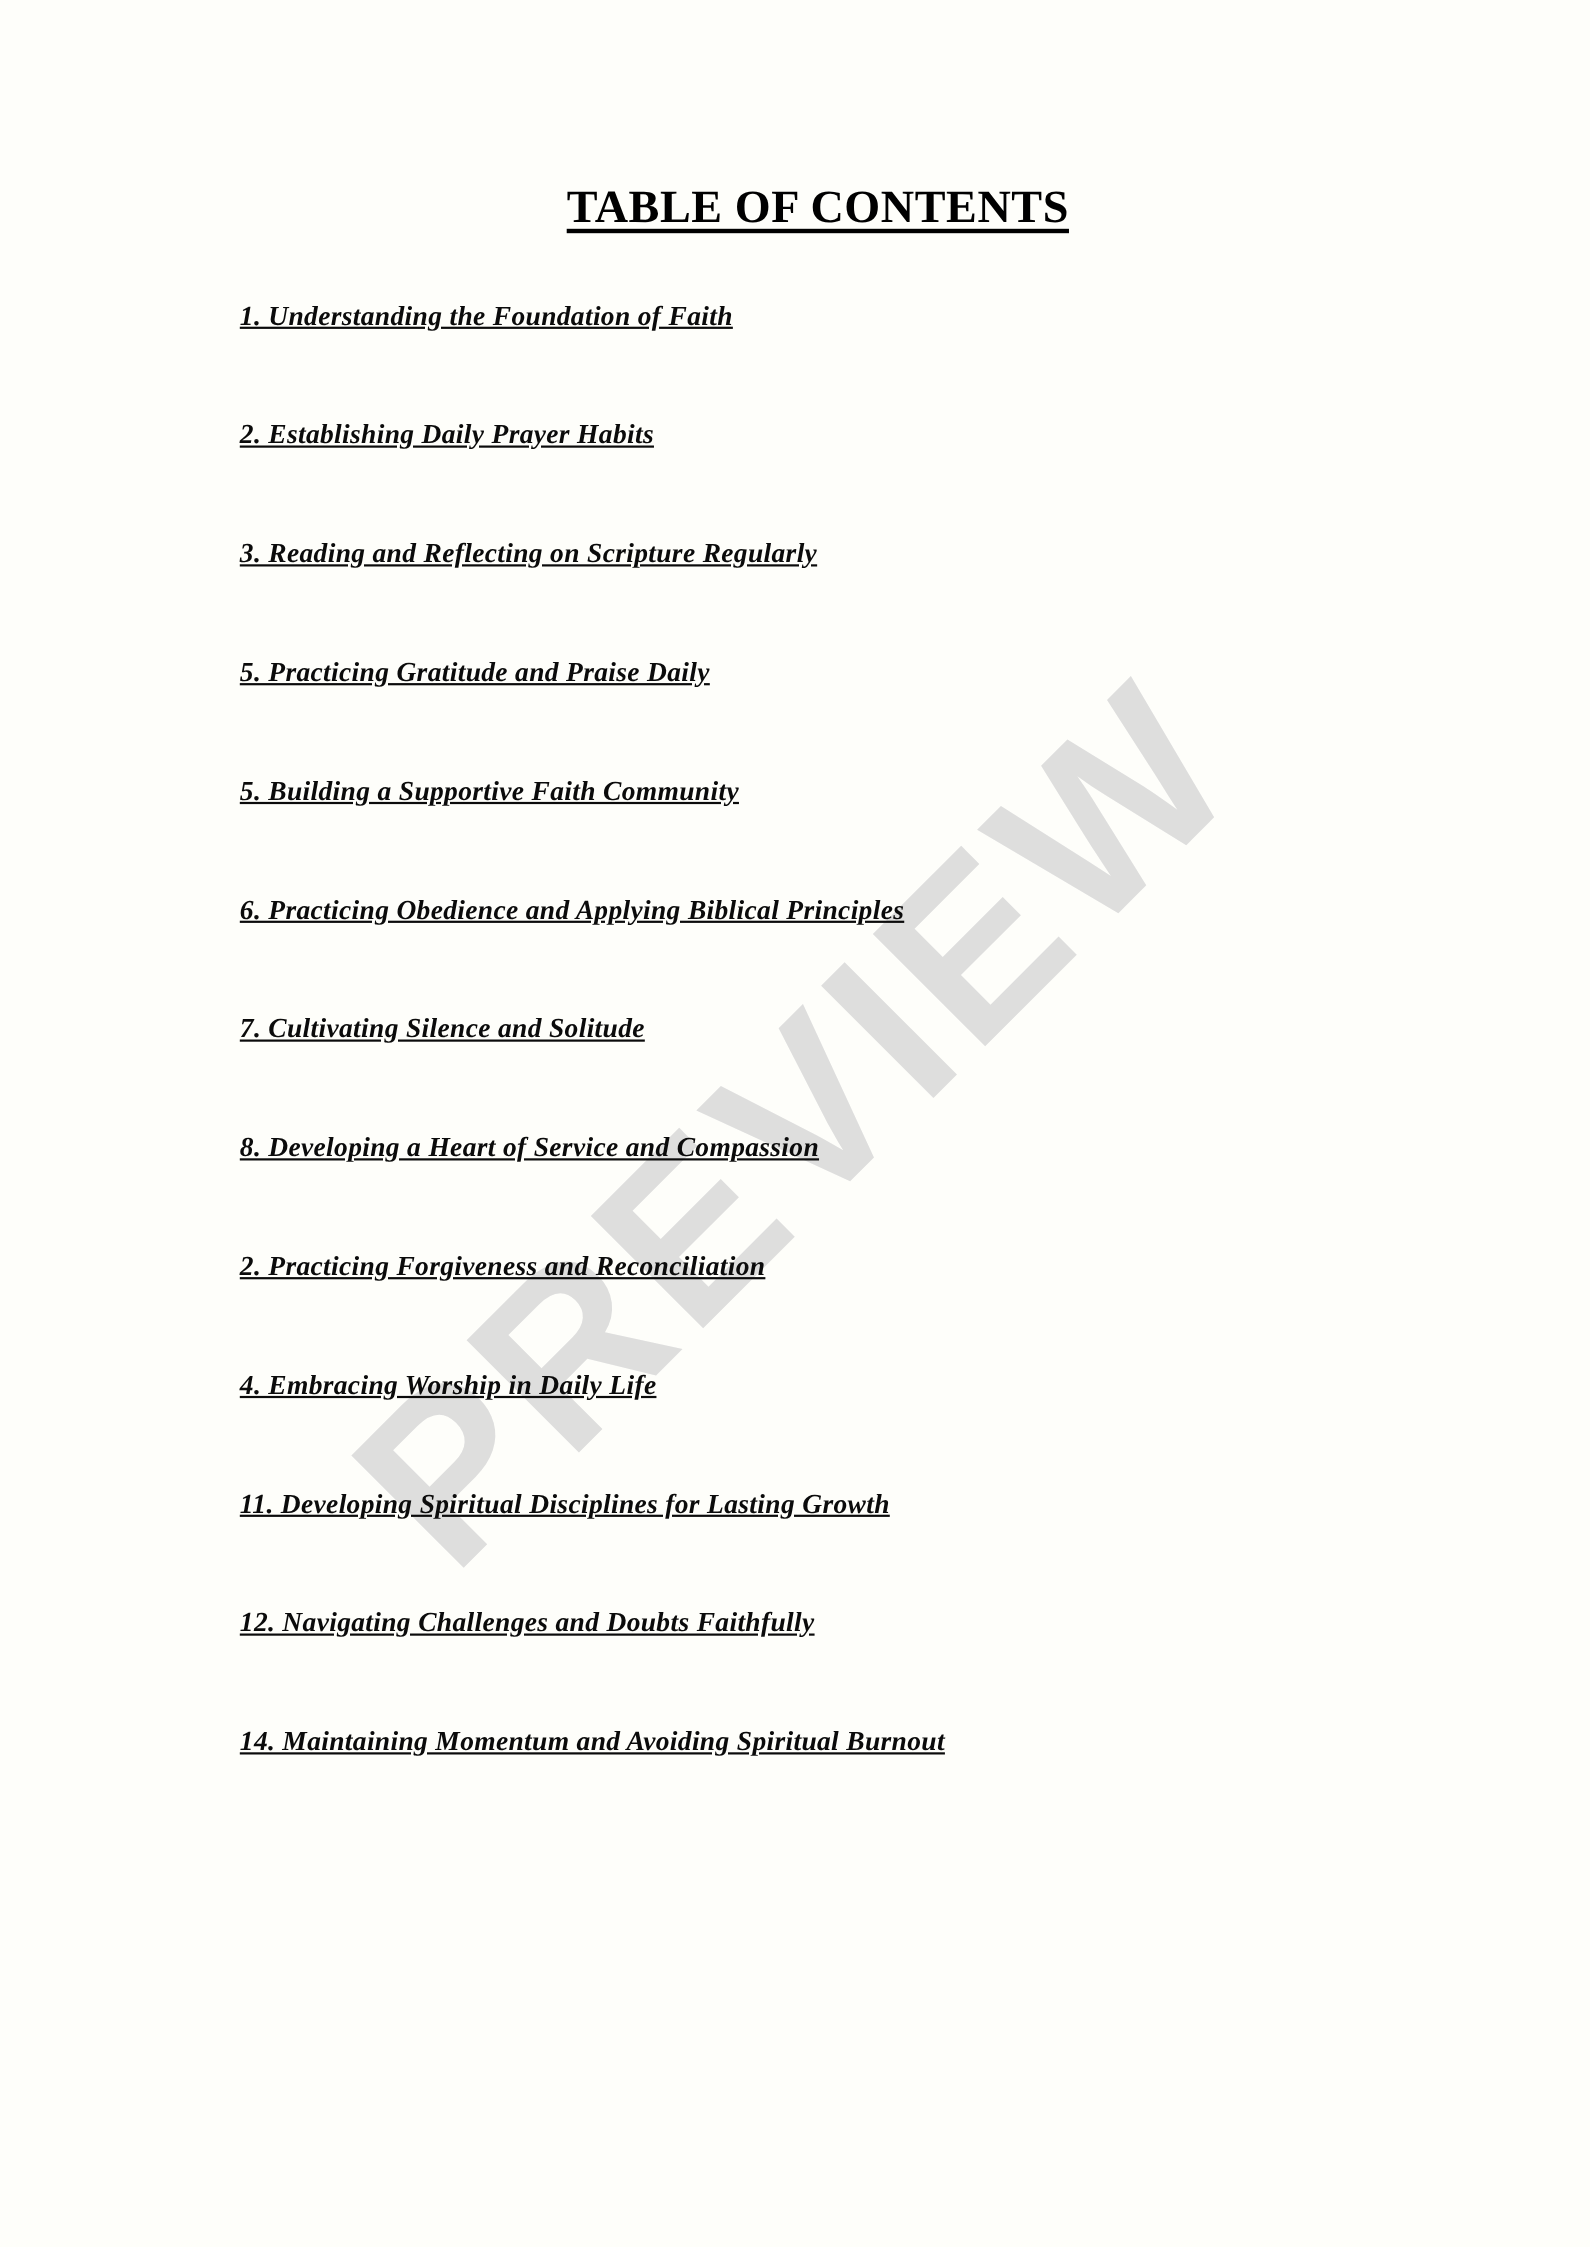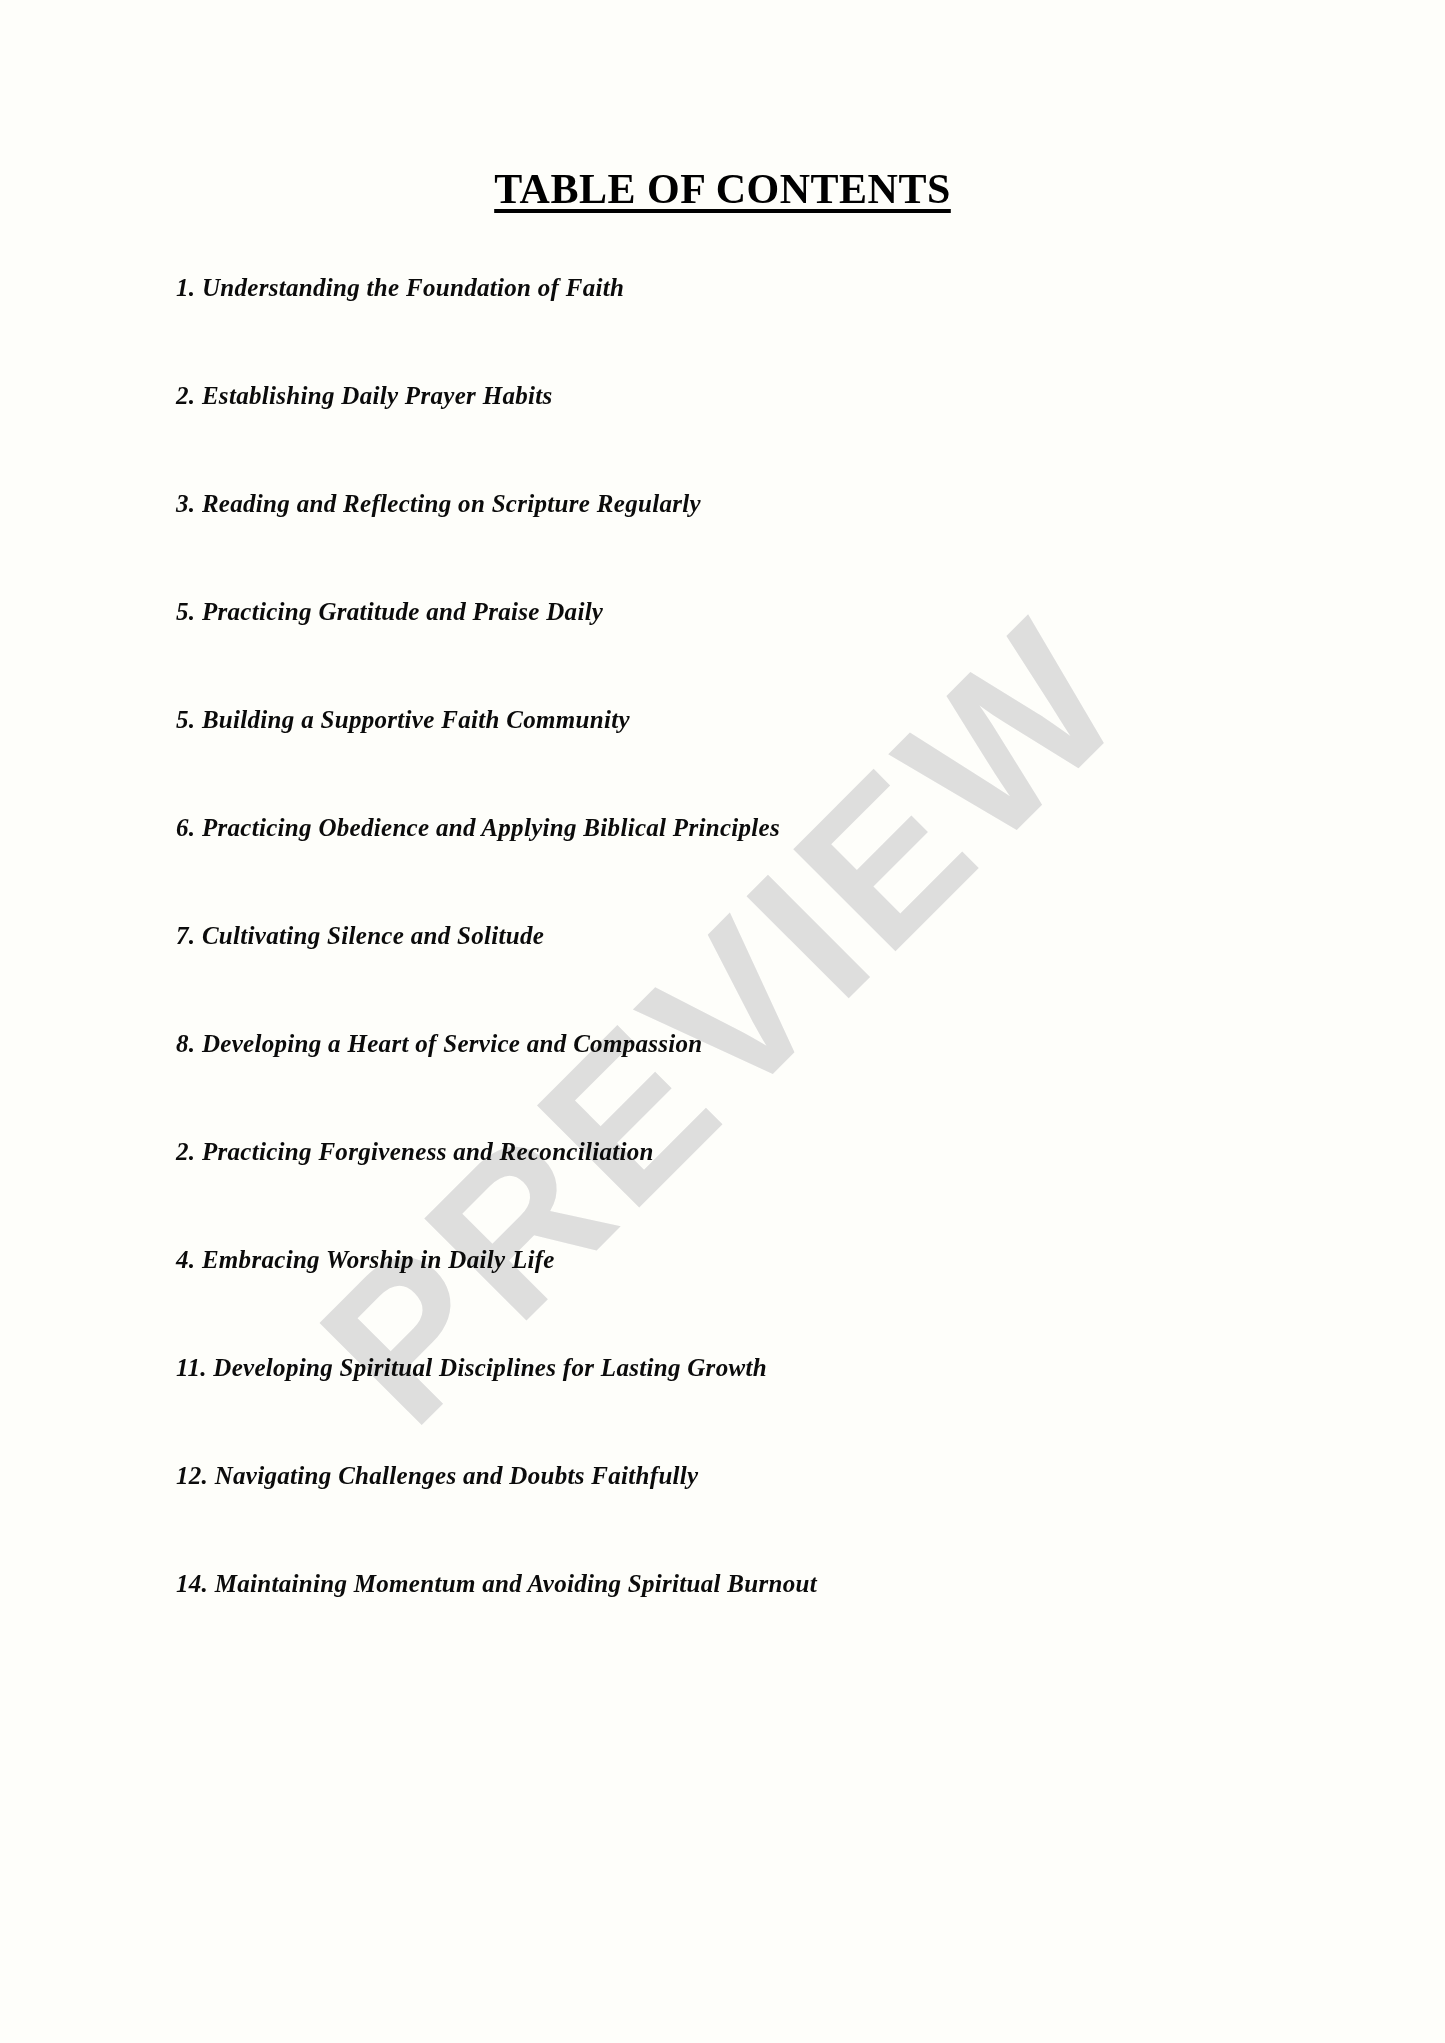--- a/index.html
+++ b/index.html
@@ -34,20 +34,21 @@
     opacity: 0.85;
     white-space: nowrap;
     pointer-events: none;
     user-select: none;
     z-index: 1;
   }
   .content {
     position: relative;
     z-index: 2;
     padding: 0 170px;
+    margin-left: 42px;
   }
   .doc-title {
     text-align: center;
     font-family: "Liberation Serif", serif;
     font-weight: bold;
     font-size: 42px;
     letter-spacing: 0.5px;
     text-decoration: underline;
     text-underline-offset: 6px;
     color: #000000;
@@ -63,20 +64,21 @@
   .toc-item {
     font-family: "Liberation Serif", serif;
     font-style: italic;
     font-weight: bold;
     font-size: 25px;
     color: #0b0b0b;
     line-height: 1.2;
     margin-bottom: 78px;
     padding-left: 6px;
     letter-spacing: 0.3px;
+    text-decoration: underline;
   }
 </style>
 </head>
 <body>
 
 <div class="page">
 
   <div class="watermark">PREVIEW</div>
 
   <div class="content">

